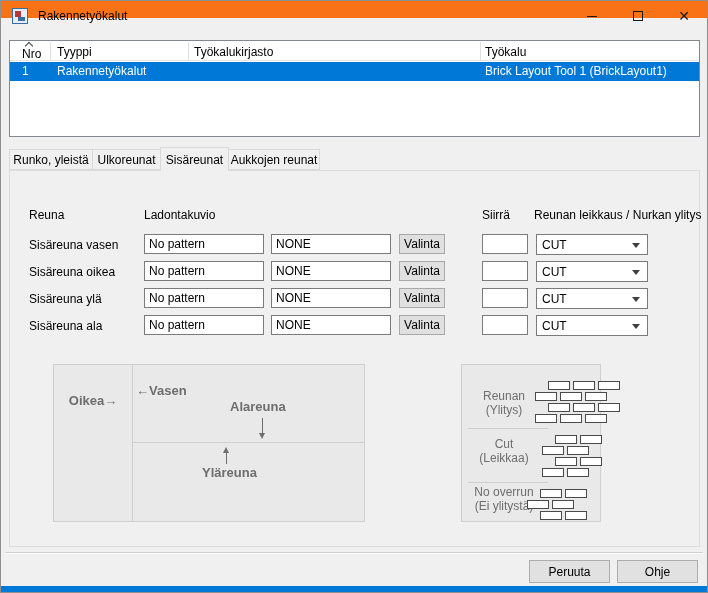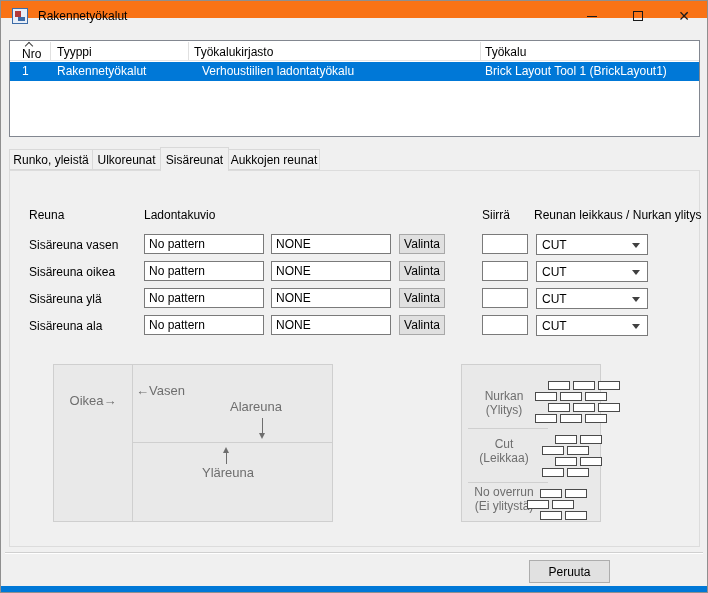--- a/index.html
+++ b/index.html
@@ -106,21 +106,21 @@
       <span class="colhead" style="left:47px;">Tyyppi</span>
       <span class="colhead" style="left:184px;">Työkalukirjasto</span>
       <span class="colhead" style="left:475px;">Työkalu</span>
       <span class="colsep" style="left:40px;"></span>
       <span class="colsep" style="left:178px;"></span>
       <span class="colsep" style="left:470px;"></span>
     </div>
     <div class="listrow">
       <span class="cell" style="left:12px;">1</span>
       <span class="cell" style="left:47px;">Rakennetyökalut</span>
-      <span class="cell" style="left:192px;">Verhoustiilien ladontatyökalu</span>
+      <span class="cell" style="left:201px;margin-top:15px;">Verhoustiilien ladontatyökalu</span>
       <span class="cell" style="left:475px;">Brick Layout Tool 1 (BrickLayout1)</span>
     </div>
   </div>
 
   <div class="tab" style="left:8px; width:84px;">Runko, yleistä</div>
   <div class="tab" style="left:91px; width:69px;">Ulkoreunat</div>
   <div class="tab active" style="left:159px; width:69px;">Sisäreunat</div>
   <div class="tab" style="left:227px; width:92px;">Aukkojen reunat</div>
 
   <div class="panel"></div>
@@ -163,33 +163,33 @@
   <span class="flabel" style="left:28px; top:318px;">Sisäreuna ala</span>
   <input class="tb" style="left: 143px; top: 314px; width: 120px;" value="No pattern">
   <input class="tb" style="left: 270px; top: 314px; width: 120px;" value="NONE">
   <div class="btn-small" style="left:398px; top:314px;">Valinta</div>
   <input class="tb" style="left: 481px; top: 314px; width: 46px;" value="">
   <div class="combo" style="left:535px; top:314px;">
     <span>CUT</span>
     <span class="combo-arrow"></span>
   </div>
 
-  <div class="diagram" style="left:52px; top:363px; width:280px; height:158px;">
+  <div class="diagram" style="left:52px; top:363px; width:312px; height:158px;font-weight:bold;">
     <div class="dg-line-v"></div>
     <div class="dg-line-h"></div>
     <span class="dg-lbl" style="left:0; width:78px; text-align:center; top:28px;">Oikea→</span>
     <span class="dg-lbl" style="left:82px; top:18px;">←Vasen</span>
     <span class="dg-lbl" style="left:176px; top:34px;">Alareuna</span>
     <span class="arrow-stem arrow-down" style="left:208px; top:53px; height:18px;"></span>
     <span class="arrow-stem arrow-up" style="left:172px; top:85px; height:14px;"></span>
     <span class="dg-lbl" style="left:148px; top:100px;">Yläreuna</span>
   </div>
 
   <div class="diagram" style="left:460px; top:363px; width:140px; height:158px;">
-    <span class="ov-lbl" style="top:24px;">Nurkan</span>
+    <span class="ov-lbl" style="top:24px;">Reunan</span>
     <span class="ov-lbl" style="top:38px;">(Ylitys)</span>
     <div class="sec-line" style="top:63px;"></div>
     <span class="ov-lbl" style="top:72px;">Cut</span>
     <span class="ov-lbl" style="top:86px;">(Leikkaa)</span>
     <div class="sec-line" style="top:117px;"></div>
     <span class="ov-lbl" style="top:120px;">No overrun</span>
     <span class="ov-lbl" style="top:134px;">(Ei ylitystä)</span>
     <div>
         <div class="brick" style="left: 136px; top: 16px;"></div>
         <div class="brick" style="left: 111px; top: 16px;"></div>
@@ -215,15 +215,16 @@
         <div class="brick" style="left: 78px; top: 124px;"></div>
         <div class="brick" style="left: 90px; top: 135px;"></div>
         <div class="brick" style="left: 65px; top: 135px;"></div>
         <div class="brick" style="left: 103px; top: 146px;"></div>
         <div class="brick" style="left: 78px; top: 146px;"></div>
       </div>
   </div>
 
   <div class="footline"></div>
   <div class="btn" style="left:528px;">Peruuta</div>
+  <div class="btn" style="left:616px;">Ohje</div>
 
   <div class="accent-strip"></div>
 </div>
 
 </body></html>

